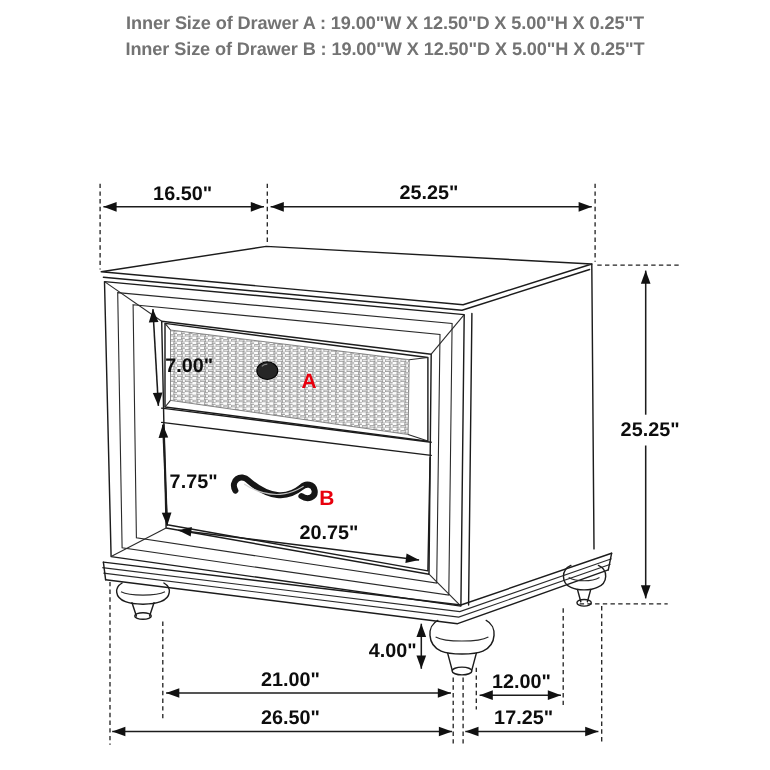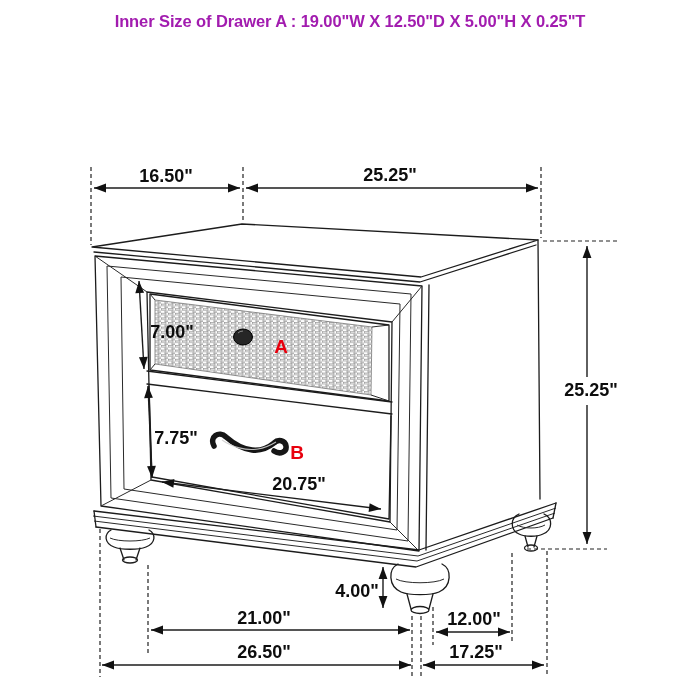--- a/index.html
+++ b/index.html
@@ -1,34 +1,35 @@
 <!DOCTYPE html>
 <html><head>
 <meta charset="utf-8">
 <style>
   html,body{margin:0;padding:0;background:#fff;}
   .canvas{position:relative;width:700px;height:700px;background:#ffffff;overflow:hidden;
           font-family:"Liberation Sans",sans-serif;}
   .header{position:absolute;top:9px;left:0;right:0;text-align:center;
-          font-weight:bold;font-size:16.5px;line-height:24px;color:#a21caf;letter-spacing:-0.1px;}
+          font-weight:bold;font-size:16.5px;line-height:24px;color:#737373;letter-spacing:-0.1px;}
   svg{position:absolute;left:0;top:0;}
   .ln{stroke:#1c1c1c;stroke-width:1.3;fill:none;stroke-linecap:round;stroke-linejoin:round;}
   .thin{stroke:#2a2a2a;stroke-width:1;fill:none;}
   .dimln{stroke:#1c1c1c;stroke-width:1.4;fill:none;}
   .dash{stroke:#222;stroke-width:1.2;fill:none;stroke-dasharray:4 3;}
   .dim{font-family:"Liberation Sans",sans-serif;font-weight:bold;font-size:18px;fill:#0d0d0d;}
   .red{font-family:"Liberation Sans",sans-serif;font-weight:bold;font-size:19px;fill:#e8000d;}
 </style>
 </head>
 <body>
 
 <div class="canvas">
 
   <div class="header">
     <div>Inner Size of Drawer A : 19.00"W X 12.50"D X 5.00"H X  0.25"T</div>
+    <div>Inner Size of Drawer B : 19.00"W X 12.50"D X 5.00"H X  0.25"T</div>
   </div>
 
   <svg width="700" height="700" viewBox="0 0 700 700">
     <defs>
       <marker id="ah" markerUnits="userSpaceOnUse" markerWidth="14" markerHeight="11" refX="13" refY="5" orient="auto-start-reverse">
         <path d="M13,5 L1,0.6 L1,9.4 Z" fill="#111"></path>
       </marker>
       <pattern id="wv" width="7" height="4.6" patternUnits="userSpaceOnUse">
         <rect width="7" height="4.6" fill="#fdfdfd"></rect>
         <rect x="0.4" y="0.5" width="4.6" height="1.5" fill="#ececec" stroke="#8f8f8f" stroke-width="0.6"></rect>

